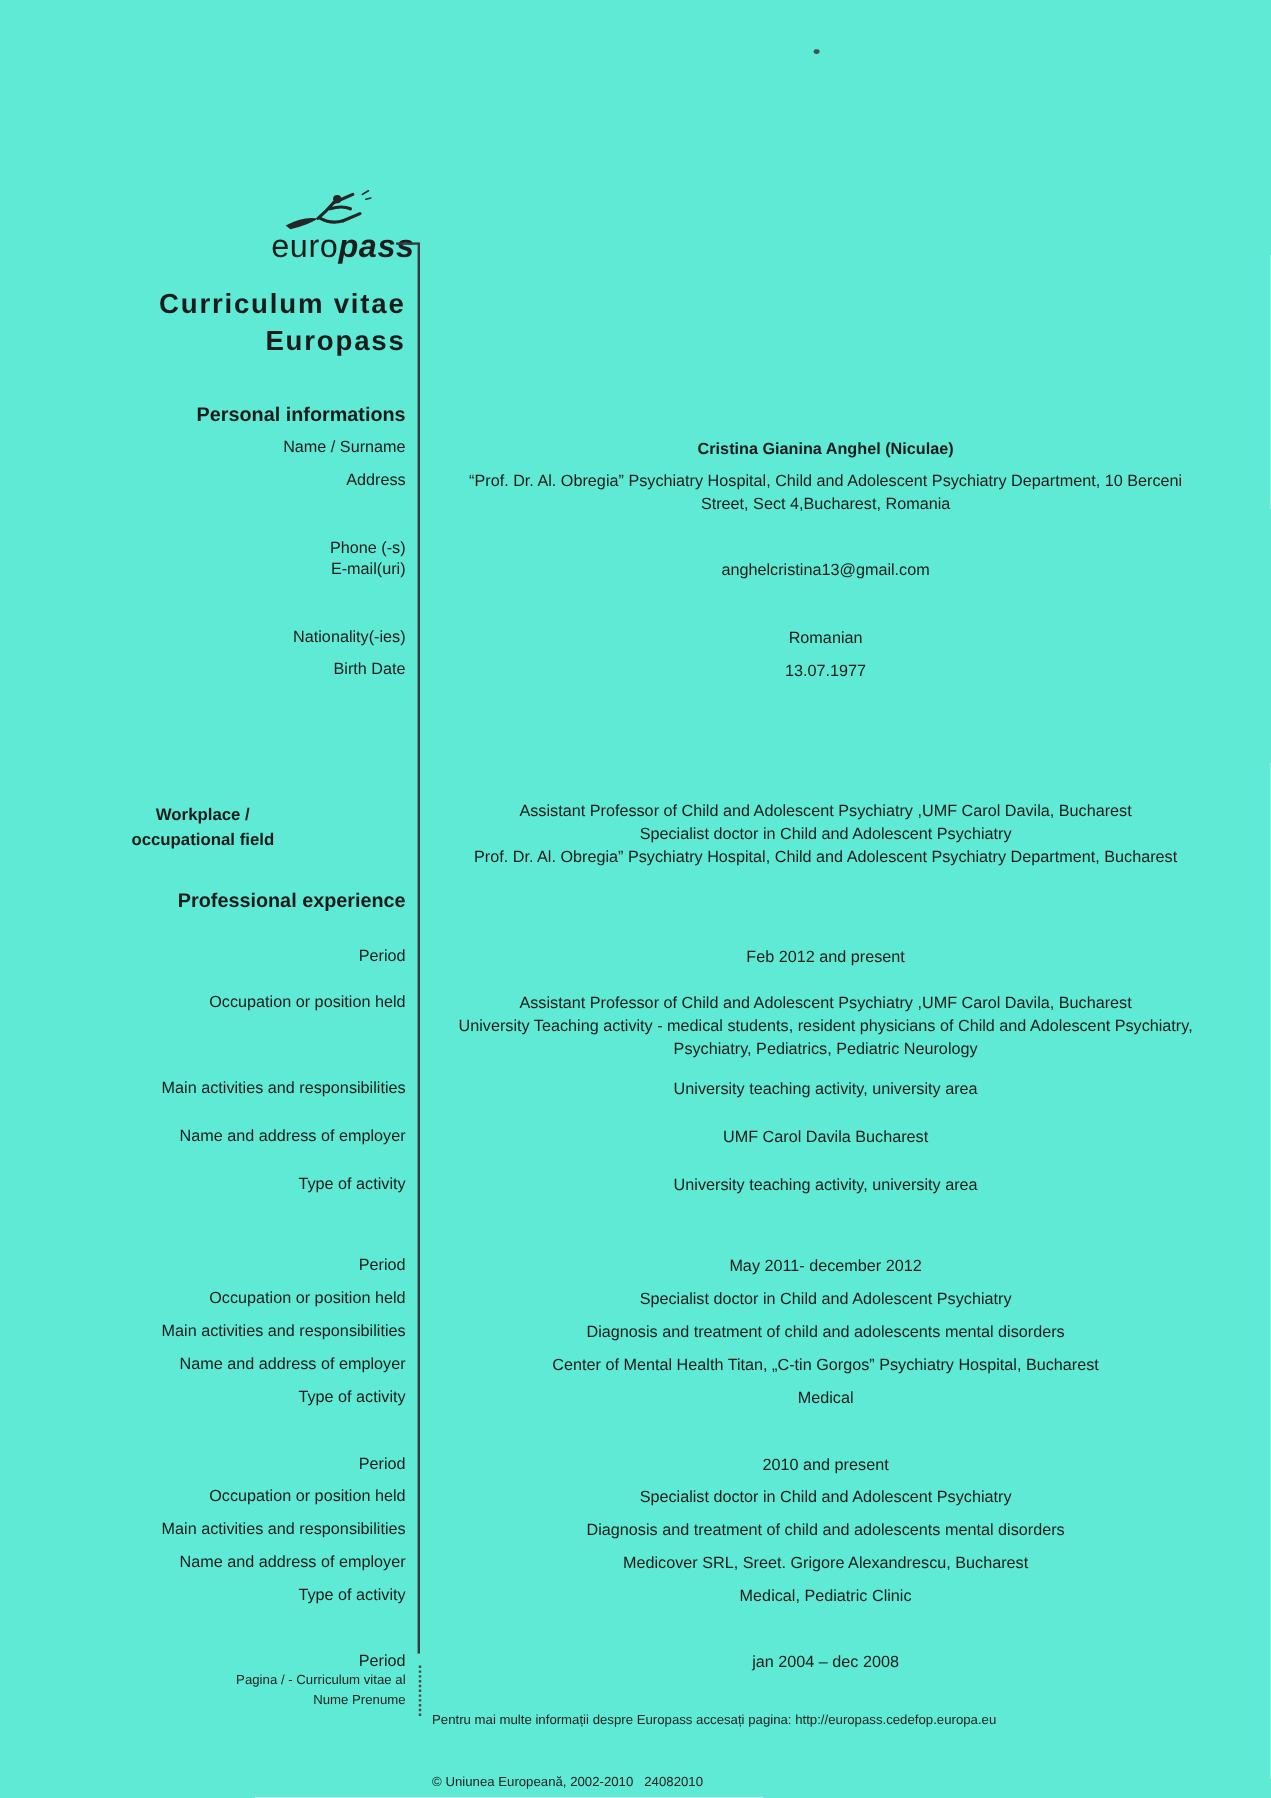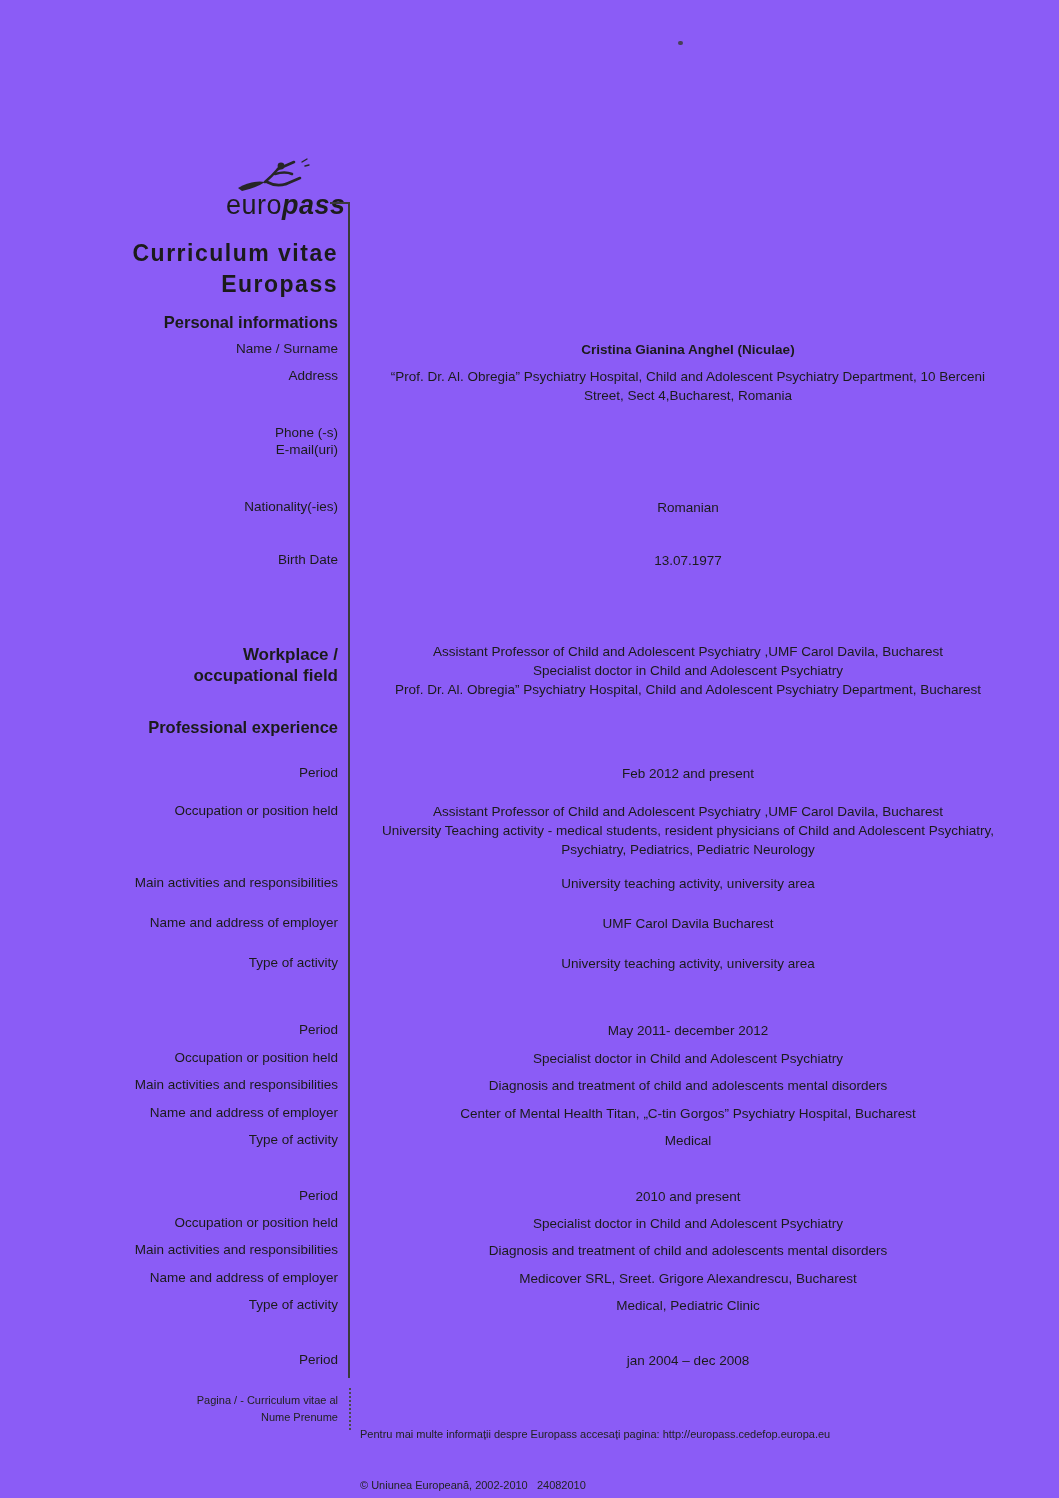--- a/index.html
+++ b/index.html
@@ -1,19 +1,19 @@
 <!DOCTYPE html>
 <html><head>
 <meta charset="utf-8">
 <style>
   html,body{margin:0;padding:0;background:#ffffff;}
   .page{
     position:relative;
     width:1059px;height:1498px;
-    background:#8b5cf6;
+    background:#5eead4;
     font-family:"Liberation Sans","DejaVu Sans",sans-serif;
     color:#161616;
     overflow:hidden;
   }
   
   .divider-main{
     position:absolute;left:348px;top:203px;
     width:2px;height:1175px;background:#3a3a3a;
   }
   .divider-footer{
@@ -37,32 +37,32 @@
   }
   .logo-text .lt-euro{font-weight:400;}
   .logo-text .lt-pass{font-style:italic;font-weight:700;}
   
   .title{
     position:absolute;left:0;top:238px;width:338px;
     text-align:right;font-size:23px;font-weight:700;
     line-height:31px;letter-spacing:1.5px;color:#1b1b1b;
   }
   
-  .r{position:absolute;left:0;width:1059px;display:flex;align-items:flex-start;}
+  .r{position:absolute;left:0;width:1059px;display:flex;align-items:flex-start;margin-top:24px;}
   .lab{
     width:338px;flex:0 0 338px;text-align:right;
     font-size:13.5px;line-height:18px;color:#1b1b1b;white-space:pre-line;
   }
   .val{
     margin-left:20px;width:660px;
     font-size:13.5px;line-height:19px;color:#1b1b1b;white-space:pre-line;text-align:center;
   }
   .bold{font-weight:700;}
   .heading{font-size:16.5px;font-weight:700;line-height:21px;}
-  .lab-big{font-size:17px;font-weight:700;line-height:21px;padding-top:2px;}
+  .lab-big{font-size:14px;font-weight:700;line-height:21px;padding-top:2px;text-align:center;}
   
   .footer-left{
     position:absolute;left:0;top:1392px;width:338px;text-align:right;
     font-size:11px;line-height:17px;color:#222222;
   }
   .footer-right{
     position:absolute;left:360px;top:1392px;width:660px;
     font-size:11px;line-height:17px;color:#222222;white-space:pre-wrap;
   }
 </style>
@@ -116,28 +116,29 @@
     <div class="val">“Prof. Dr. Al. Obregia” Psychiatry Hospital, Child and Adolescent Psychiatry Department, 10 Berceni
 Street, Sect 4,Bucharest, Romania</div>
   </div>
 
   <div class="r" style="top:424px">
     <div class="lab">Phone (-s)</div>
   </div>
 
   <div class="r" style="top:441px">
     <div class="lab">E-mail(uri)</div>
+    <div class="val">anghelcristina13@gmail.com</div>
   </div>
 
   <div class="r" style="top:498px">
     <div class="lab">Nationality(-ies)</div>
     <div class="val">Romanian</div>
   </div>
 
-  <div class="r" style="top:551px">
+  <div class="r" style="top:525px">
     <div class="lab">Birth Date</div>
     <div class="val">13.07.1977</div>
   </div>
 
 
   <div class="r" style="top:642px">
     <div class="lab lab-big">Workplace /
 occupational field</div>
     <div class="val">Assistant Professor of Child and Adolescent Psychiatry ,UMF Carol Davila, Bucharest
 Specialist doctor in Child and Adolescent Psychiatry

